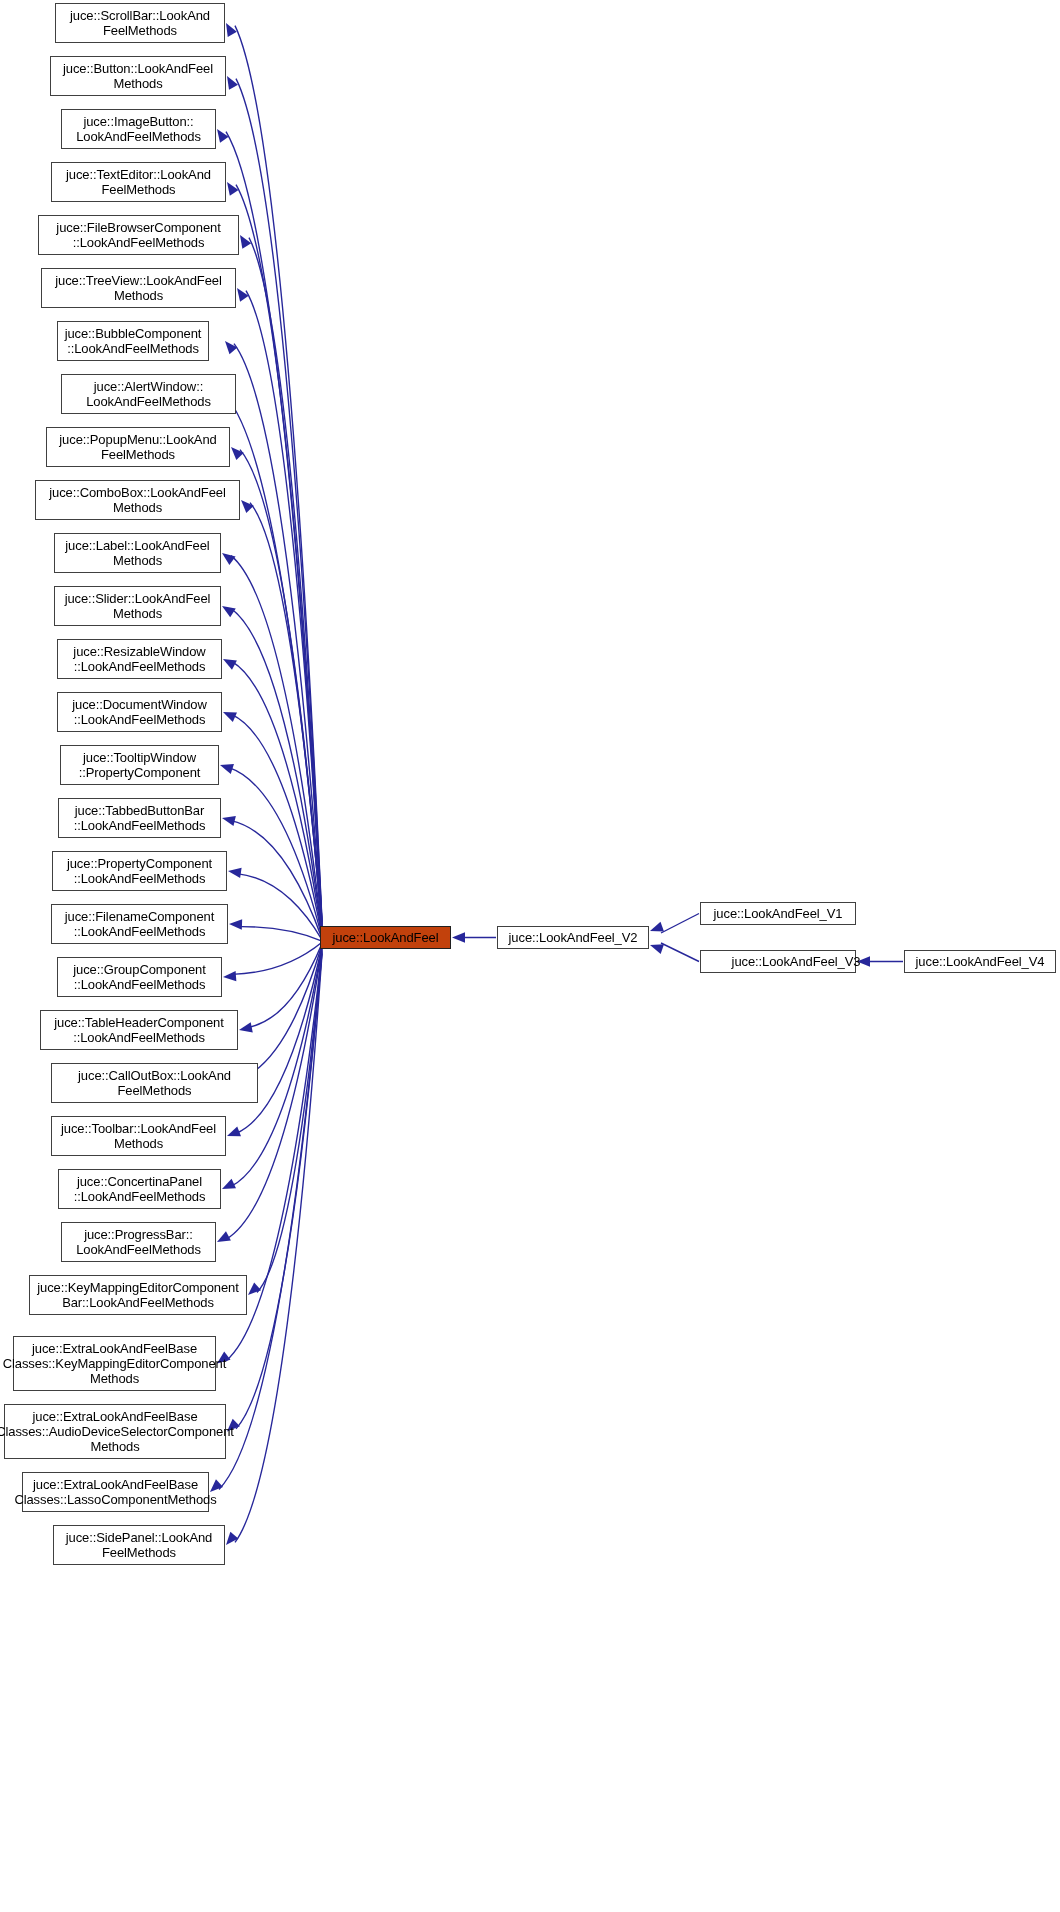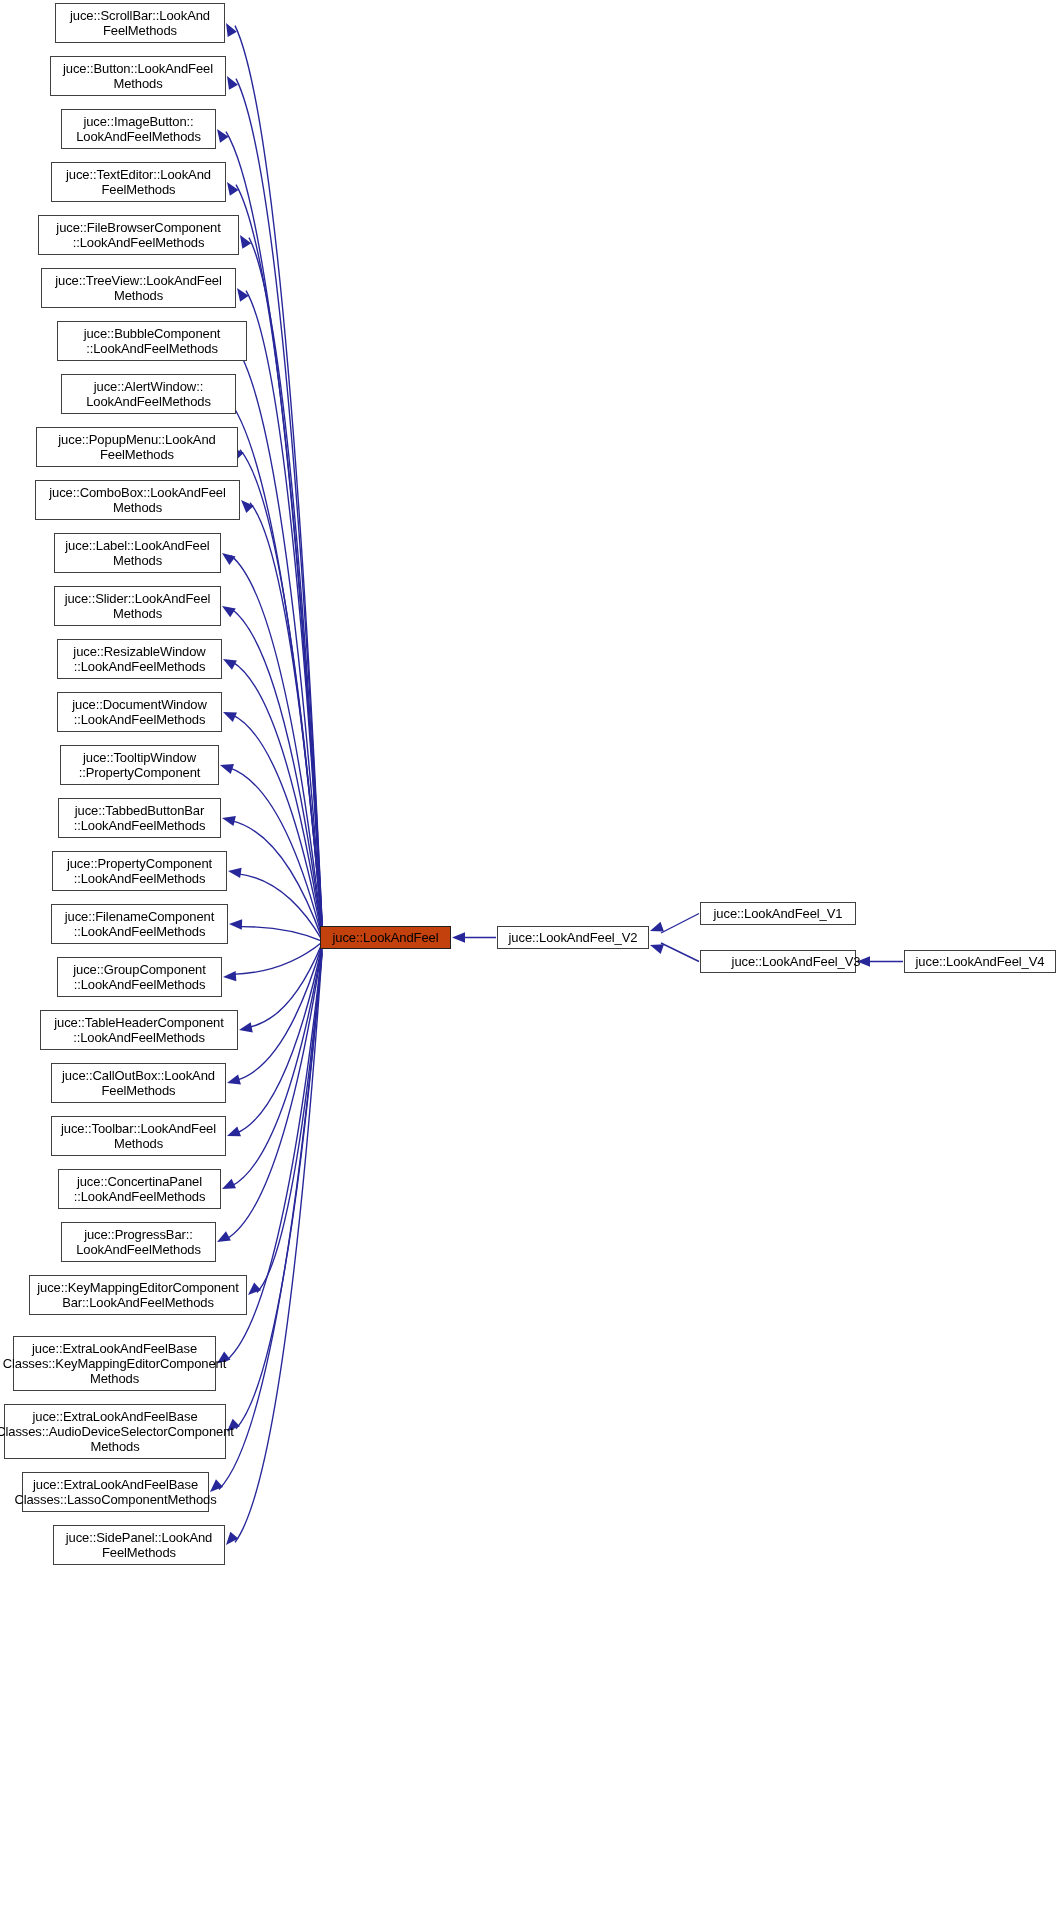--- a/index.html
+++ b/index.html
@@ -131,25 +131,25 @@
       <div class="node" style="left: 50px; top: 56px; width: 176px; height: 40px;">juce::Button::LookAndFeel
 Methods</div>
       <div class="node" style="left: 61px; top: 109px; width: 155px; height: 40px;">juce::ImageButton::
 LookAndFeelMethods</div>
       <div class="node" style="left: 51px; top: 162px; width: 175px; height: 40px;">juce::TextEditor::LookAnd
 FeelMethods</div>
       <div class="node" style="left: 38px; top: 215px; width: 201px; height: 40px;">juce::FileBrowserComponent
 ::LookAndFeelMethods</div>
       <div class="node" style="left: 41px; top: 268px; width: 195px; height: 40px;">juce::TreeView::LookAndFeel
 Methods</div>
-      <div class="node" style="left: 57px; top: 321px; width: 190px; height: 40px;">juce::BubbleComponent
+      <div class="node" style="left: 57px; top: 321px; width: 152px; height: 40px;">juce::BubbleComponent
 ::LookAndFeelMethods</div>
       <div class="node" style="left: 61px; top: 374px; width: 175px; height: 40px;">juce::AlertWindow::
 LookAndFeelMethods</div>
-      <div class="node" style="left: 36px; top: 427px; width: 202px; height: 40px;">juce::PopupMenu::LookAnd
+      <div class="node" style="left: 46px; top: 427px; width: 184px; height: 40px;">juce::PopupMenu::LookAnd
 FeelMethods</div>
       <div class="node" style="left: 35px; top: 480px; width: 205px; height: 40px;">juce::ComboBox::LookAndFeel
 Methods</div>
       <div class="node" style="left: 54px; top: 533px; width: 167px; height: 40px;">juce::Label::LookAndFeel
 Methods</div>
       <div class="node" style="left: 54px; top: 586px; width: 167px; height: 40px;">juce::Slider::LookAndFeel
 Methods</div>
       <div class="node" style="left: 57px; top: 639px; width: 165px; height: 40px;">juce::ResizableWindow
 ::LookAndFeelMethods</div>
       <div class="node" style="left: 57px; top: 692px; width: 165px; height: 40px;">juce::DocumentWindow
@@ -159,21 +159,21 @@
       <div class="node" style="left: 58px; top: 798px; width: 163px; height: 40px;">juce::TabbedButtonBar
 ::LookAndFeelMethods</div>
       <div class="node" style="left: 52px; top: 851px; width: 175px; height: 40px;">juce::PropertyComponent
 ::LookAndFeelMethods</div>
       <div class="node" style="left: 51px; top: 904px; width: 177px; height: 40px;">juce::FilenameComponent
 ::LookAndFeelMethods</div>
       <div class="node" style="left: 57px; top: 957px; width: 165px; height: 40px;">juce::GroupComponent
 ::LookAndFeelMethods</div>
       <div class="node" style="left: 40px; top: 1010px; width: 198px; height: 40px;">juce::TableHeaderComponent
 ::LookAndFeelMethods</div>
-      <div class="node" style="left: 51px; top: 1063px; width: 175px; height: 40px;">juce::CallOutBox::LookAnd
+      <div class="node" style="left: 51px; top: 1063px; width: 207px; height: 40px;">juce::CallOutBox::LookAnd
 FeelMethods</div>
       <div class="node" style="left: 51px; top: 1116px; width: 175px; height: 40px;">juce::Toolbar::LookAndFeel
 Methods</div>
       <div class="node" style="left: 58px; top: 1169px; width: 163px; height: 40px;">juce::ConcertinaPanel
 ::LookAndFeelMethods</div>
       <div class="node" style="left: 61px; top: 1222px; width: 155px; height: 40px;">juce::ProgressBar::
 LookAndFeelMethods</div>
       <div class="node" style="left: 29px; top: 1275px; width: 218px; height: 40px;">juce::KeyMappingEditorComponent
 Bar::LookAndFeelMethods</div>
       <div class="node" style="left: 13px; top: 1336px; width: 203px; height: 55px;">juce::ExtraLookAndFeelBase

